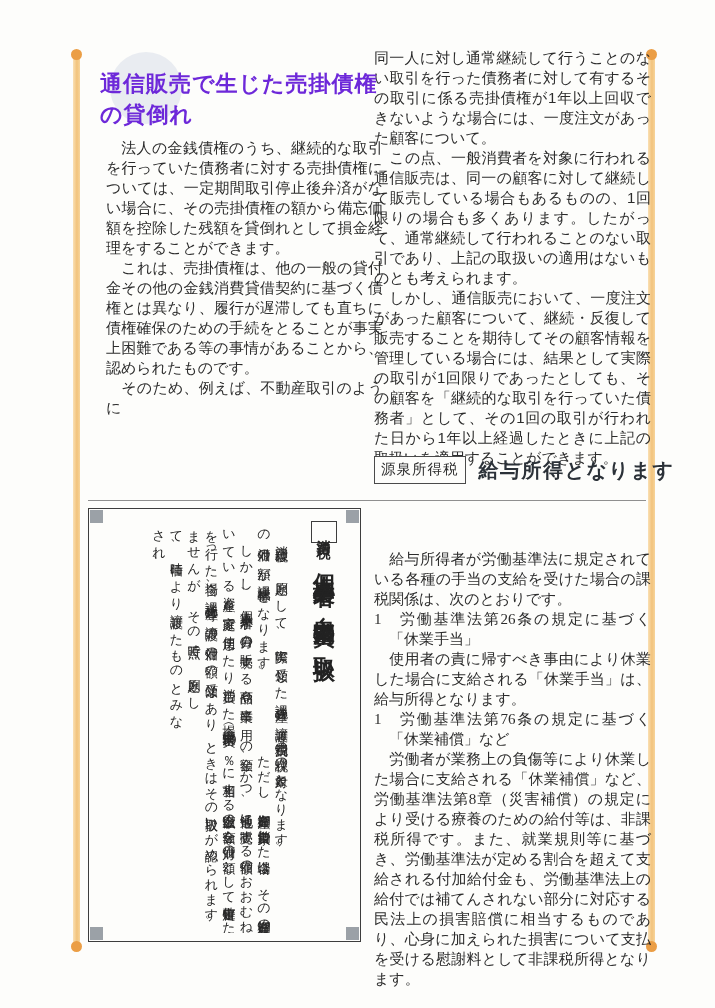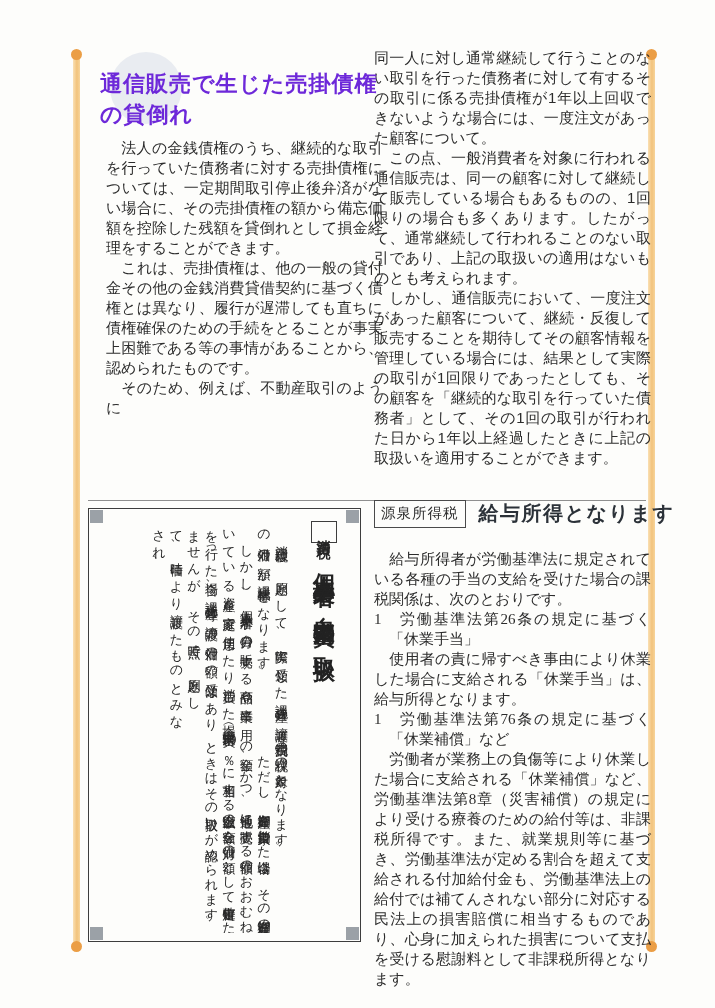--- a/index.html
+++ b/index.html
@@ -26,21 +26,21 @@
     text-align:justify;color:#2c2c2c;}
   .bodycol p{margin:0;}
   #col1{left:90px;top:138px;margin-left:16px;}
   #col2-top{left:374px;top:48px;}
   #col2-bottom{left:374px;top:549px;font-family:Liberation Serif, serif;}
   .hang{padding-left:15px;text-indent:-15px;}
   
   .rule{position:absolute;left:88px;top:500px;width:558px;height:0;
     border-top:1.3px solid #8f8f8f;}
   
-  .sec2-head{position:absolute;left:374px;top:500px;display:flex;align-items:flex-start;}
+  .sec2-head{position:absolute;left:374px;top:456px;display:flex;align-items:flex-end;}
   .sec2-badge{border:1.4px solid #4a4a4a;padding:3px 6px 4px;font-size:14.5px;
     letter-spacing:1px;color:#2d2d2d;background:#fdfdfb;}
   .sec2-title{font-size:20px;font-weight:bold;color:#2b3138;letter-spacing:1.5px;margin:0 0 0 13px;}
   
   .vbox{position:absolute;left:88px;top:508px;width:273px;height:434px;
     border:1.6px solid #3d3d3d;background:#fdfdfb;}
   .corner{position:absolute;width:13px;height:13px;background:#9ba1a7;}
   .corner.tl{left:1px;top:1px;} .corner.tr{right:1px;top:1px;}
   .corner.bl{left:1px;bottom:1px;} .corner.br{right:1px;bottom:1px;}
   .vbox-inner{position:absolute;inset:0;display:flex;flex-direction:row;

